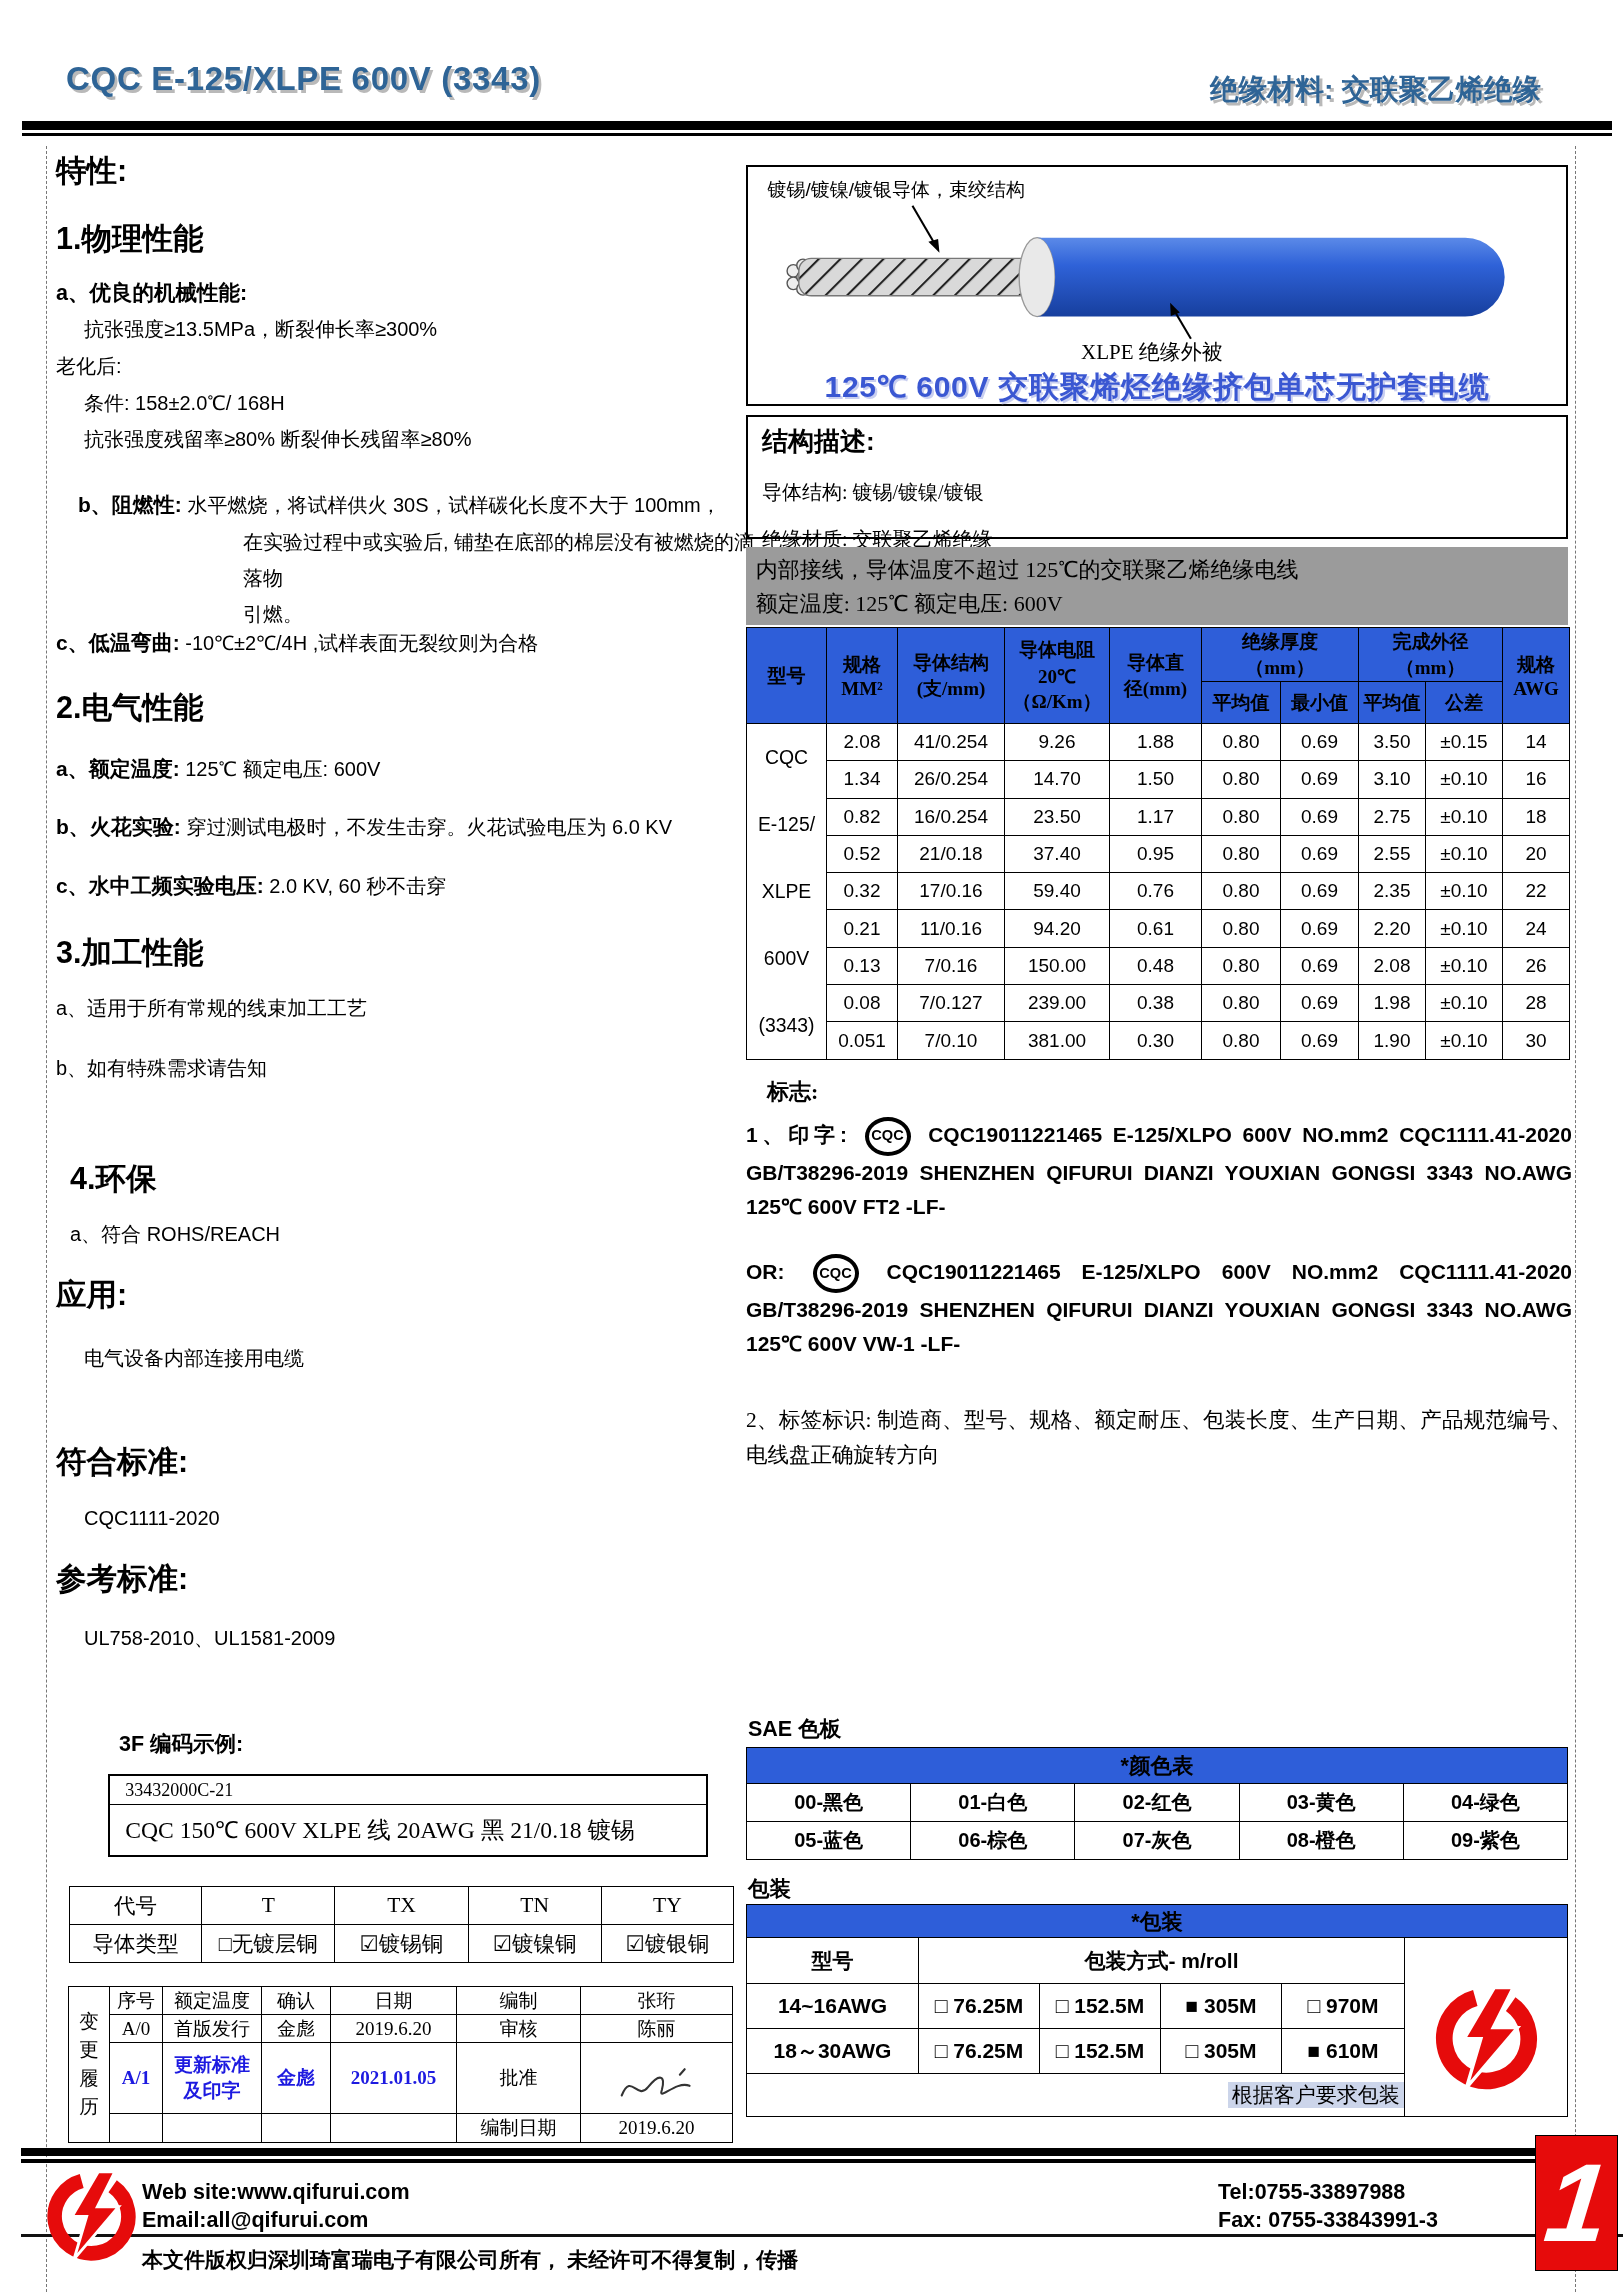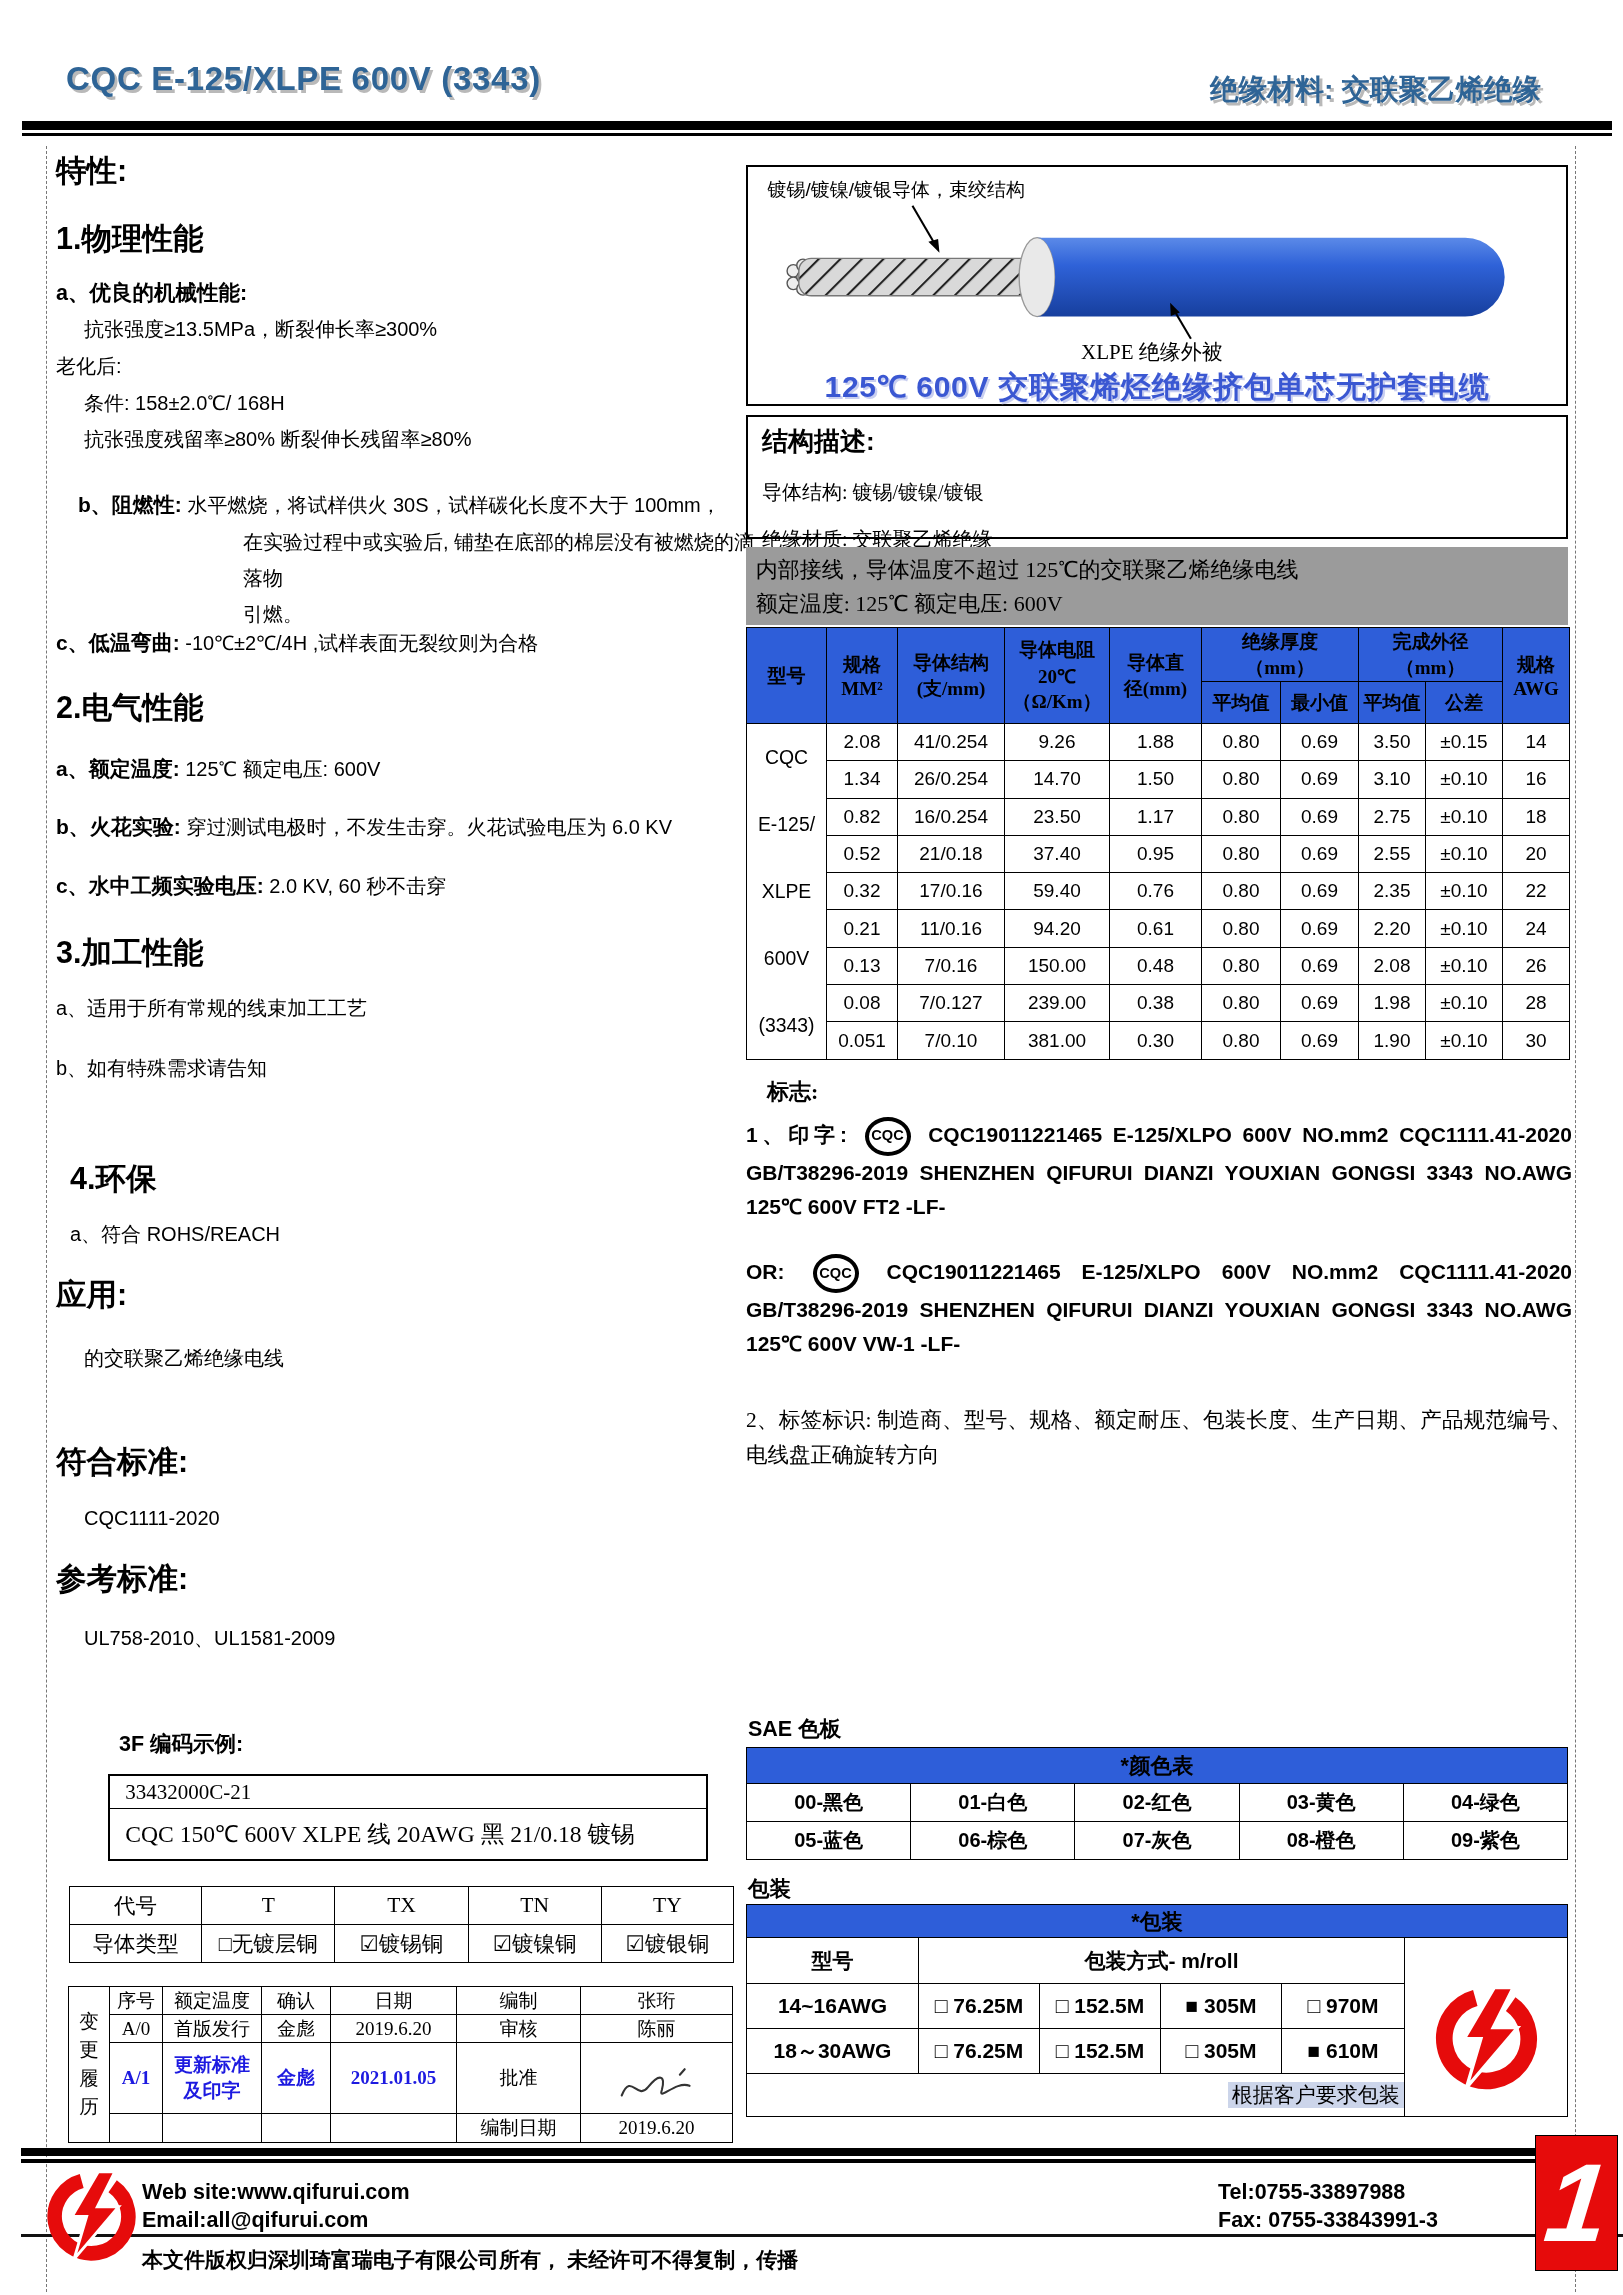--- a/index.html
+++ b/index.html
@@ -27,21 +27,21 @@
   .txt b { font-size:21px; }
   .ind40 { left:28px !important; }
   .ind20 { left:14px !important;margin-top:29px; }
   .flame { padding-left:165px; text-indent:-165px; line-height:1.8; width:694px;margin-left:22px; }
   .flame .cont { display:block; text-indent:0; white-space:pre-line; }
 
   
   .coding-h { position:absolute; left:119px; top:1729px; font-size:21.5px; font-weight:bold; }
   .code-box { position:absolute; left:108px; top:1774px; width:600px; border:2.1px solid #000;
     font-family:"Liberation Serif", serif; }
-  .code-box .r1 { font-size:21px; padding:4.2px 7px 2.8px 15.3px; border-bottom:1.4px solid #000; }
+  .code-box .r1 { font-size:18px; padding:4.2px 7px 2.8px 15.3px; border-bottom:1.4px solid #000; }
   .code-box .r2 { font-size:23.6px; padding:8.3px 7px 8.3px 15.3px; }
 
   
   table { border-collapse:collapse; }
   td, th { border:1.4px solid #000; text-align:center; white-space:pre-line; }
   .ctable { position:absolute; left:69px; top:1886px; width:665px; table-layout:fixed;
     font-family:"Liberation Serif", serif; }
   .ctable td { height:38px; font-size:21.5px; }
   .rtable { position:absolute; left:68px; top:1986px; width:665px; table-layout:fixed;
     font-family:"Liberation Serif", serif; }
@@ -153,21 +153,21 @@
     <div class="txt" style="top:872px">
       <b>c、水中工频实验电压:</b>
       <span>2.0 KV, 60 秒不击穿</span>
     </div>
     <div class="h-xl" style="top:933px">3.加工性能</div>
     <div class="txt" style="top:995px">a、适用于所有常规的线束加工工艺</div>
     <div class="txt" style="top:1055px">b、如有特殊需求请告知</div>
     <div class="h-xl ind20" style="top:1130px">4.环保</div>
     <div class="txt ind20" style="top:1192px">a、符合 ROHS/REACH</div>
     <div class="h-xl" style="top:1275px">应用:</div>
-    <div class="txt ind40" style="top:1345px">的交联聚乙烯绝缘电线</div>
+    <div class="txt ind40" style="top:1345px">电气设备内部连接用电缆</div>
     <div class="h-xl" style="top:1442px">符合标准:</div>
     <div class="txt ind40" style="top:1507px">CQC1111-2020</div>
     <div class="h-xl" style="top:1559px">参考标准:</div>
     <div class="txt ind40" style="top:1625px">UL758-2010、UL1581-2009</div>
   </div>
 
   <div class="coding-h">3F 编码示例:</div>
   <div class="code-box">
     <div class="r1">33432000C-21</div>
     <div class="r2">CQC 150℃  600V XLPE 线   20AWG  黑  21/0.18 镀锡</div>

